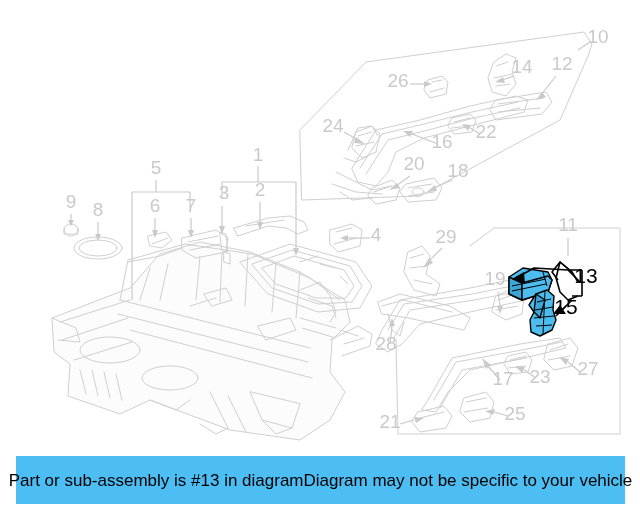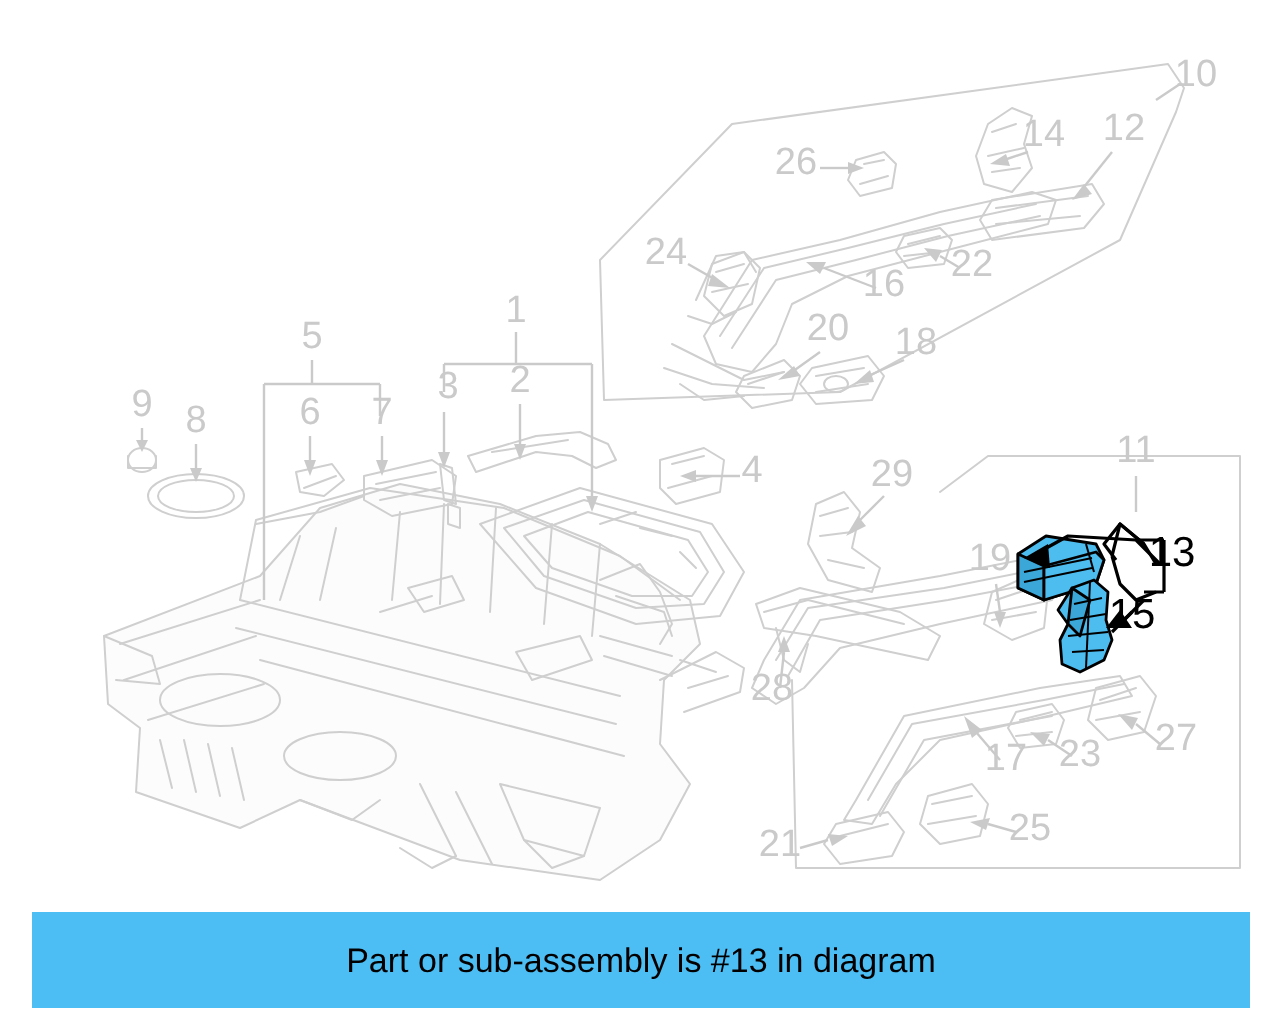--- a/index.html
+++ b/index.html
@@ -377,15 +377,16 @@
 
     <g id="highlight-labels">
         <text class="hl-label" x="586" y="283" text-anchor="middle">13</text>
         <text class="hl-label" x="566" y="314" text-anchor="middle">15</text>
       </g>
 
   </svg>
 
   <div id="caption-banner" style="background: rgb(77, 190, 244);">
     <div class="caption-line">Part or sub-assembly is #13 in diagram</div>
+    <div class="caption-line">Diagram may not be specific to your vehicle</div>
   </div>
 
 </div>
 
 </body></html>

